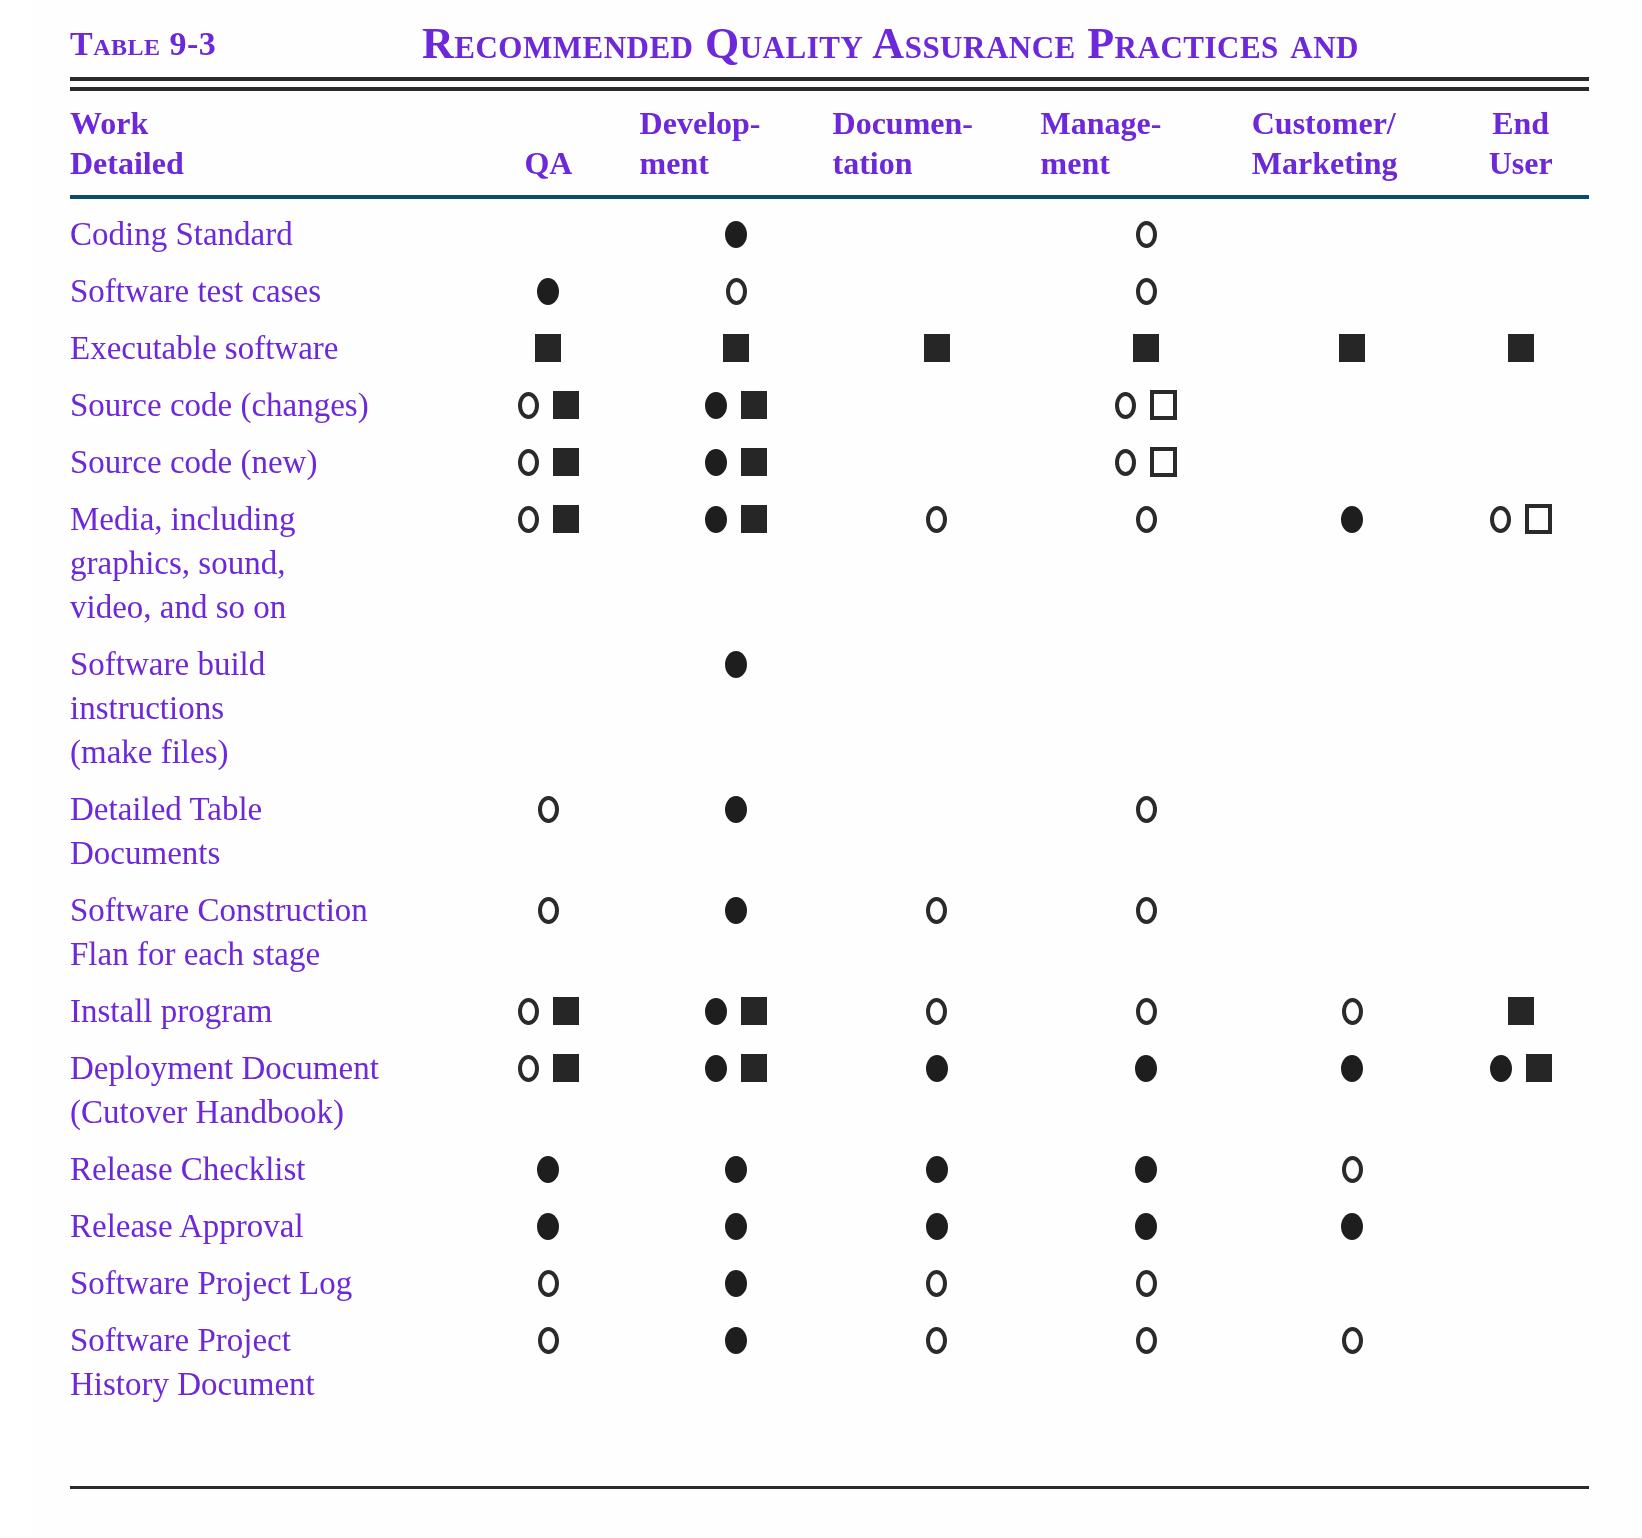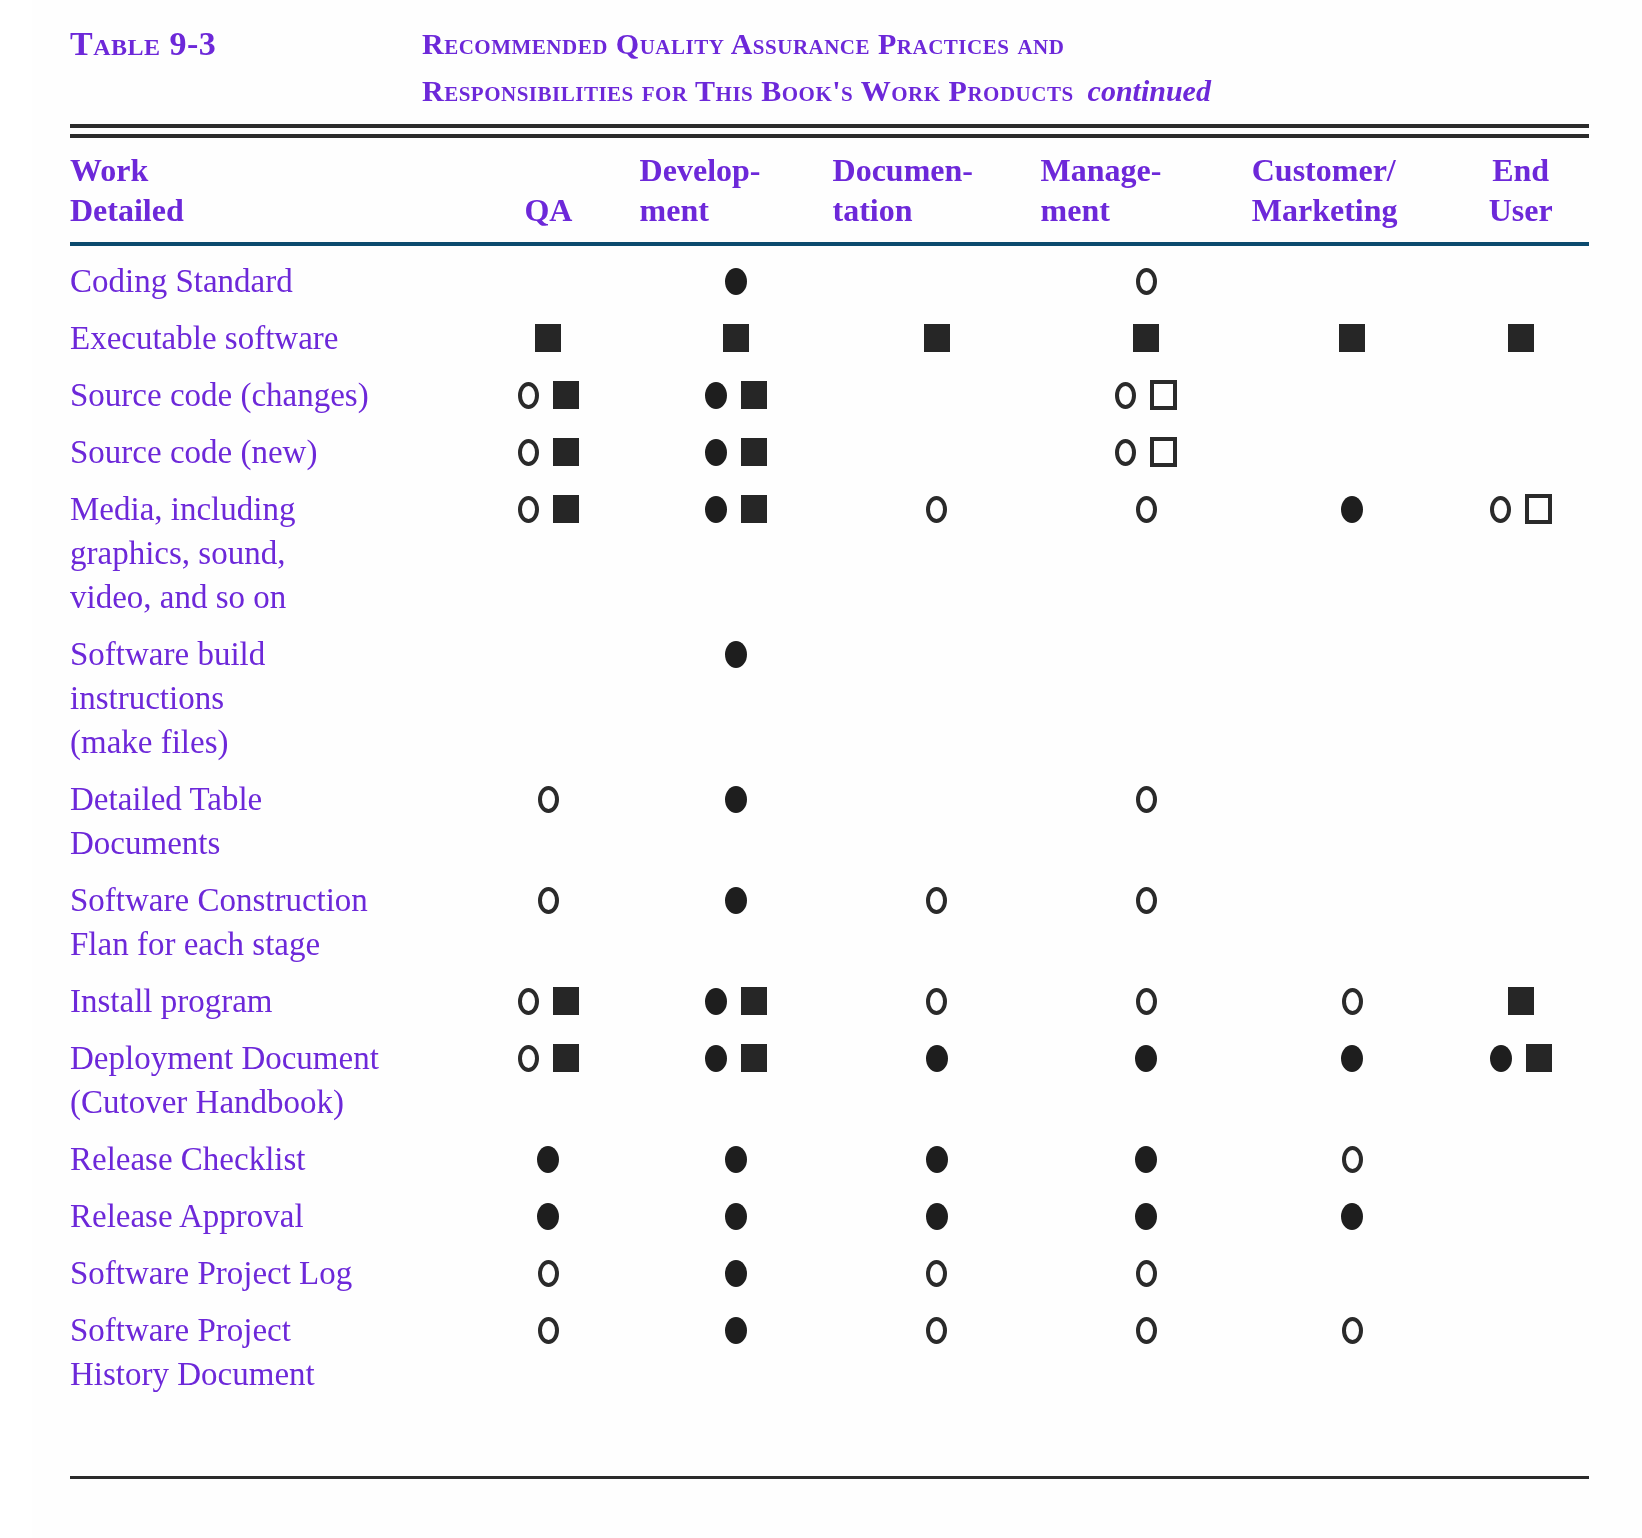--- a/index.html
+++ b/index.html
@@ -30,21 +30,21 @@
     flex: 0 0 352px;
     font-weight: bold;
     font-variant: small-caps;
     font-size: 34px;
     line-height: 47px;
     letter-spacing: 0.5px;
   }
   .title {
     font-weight: bold;
     font-variant: small-caps;
-    font-size: 30px;
+    font-size: 44px;
     line-height: 47px;
     letter-spacing: 0.5px;
   }
   .continued {
     font-variant: normal;
     font-style: italic;
     font-weight: bold;
     margin-left: 14px;
     letter-spacing: 0px;
   }
@@ -124,21 +124,20 @@
 </style>
 </head>
 <body>
 
 <div class="page">
 
   <div class="title-block">
     <div class="table-label">Table 9-3</div>
     <div class="title">
       <div>Recommended Quality Assurance Practices and</div>
-      <div><span>Responsibilities for This Book's Work Products</span><span class="continued">continued</span></div>
     </div>
   </div>
 
   <div class="double-rule"></div>
 
   <table class="qa-table">
     <colgroup>
       <col class="col-work_product">
       <col class="col-qa">
       <col class="col-development">
@@ -202,20 +201,49 @@
           </td>
           <td class="symcell">
             <div class="symline"></div>
           </td>
           <td class="symcell">
             <div class="symline"></div>
           </td>
         </tr>
         <tr>
           <td class="work">
+            <div class="lline">Software test cases</div>
+          </td>
+          <td class="symcell">
+            <div class="symline">
+              <span class="sym filled-circle" title="●"></span>
+            </div>
+          </td>
+          <td class="symcell">
+            <div class="symline">
+              <span class="sym open-circle" title="○"></span>
+            </div>
+          </td>
+          <td class="symcell">
+            <div class="symline"></div>
+          </td>
+          <td class="symcell">
+            <div class="symline">
+              <span class="sym open-circle" title="○"></span>
+            </div>
+          </td>
+          <td class="symcell">
+            <div class="symline"></div>
+          </td>
+          <td class="symcell">
+            <div class="symline"></div>
+          </td>
+        </tr>
+        <tr>
+          <td class="work">
             <div class="lline">Executable software</div>
           </td>
           <td class="symcell">
             <div class="symline">
               <span class="sym filled-square" title="■"></span>
             </div>
           </td>
           <td class="symcell">
             <div class="symline">
               <span class="sym filled-square" title="■"></span>

